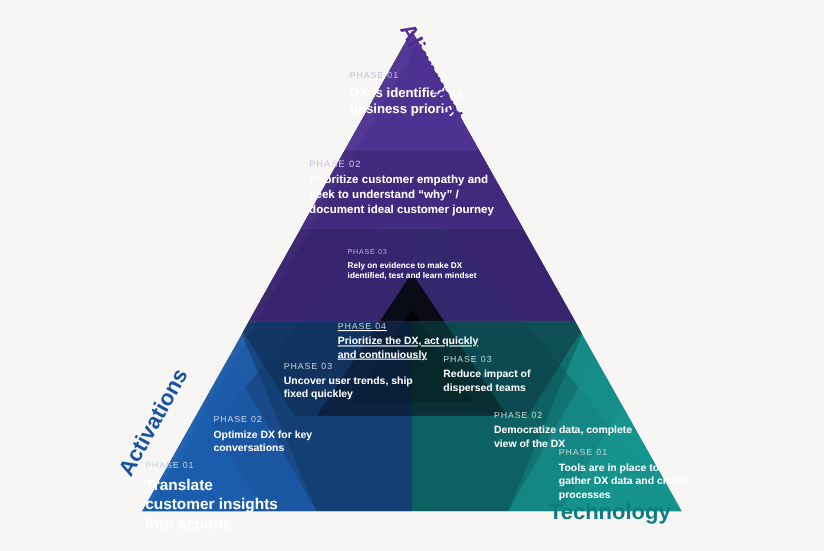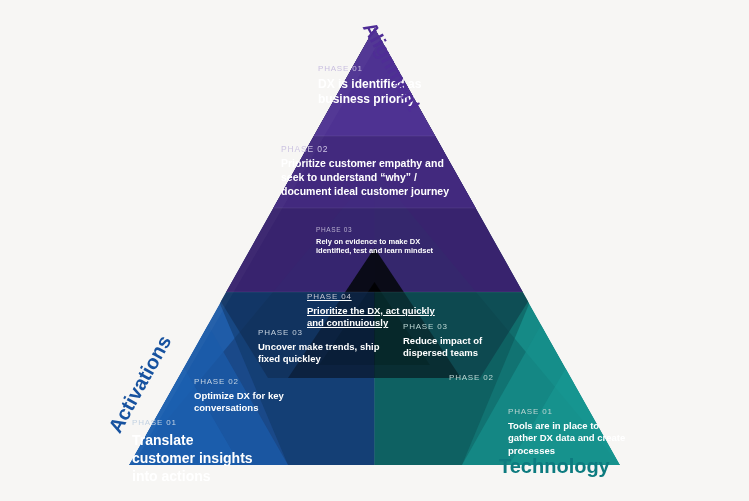--- a/index.html
+++ b/index.html
@@ -157,40 +157,41 @@
     <span class="bd">Rely on evidence to make DX identified, test and learn mindset</span>
   </div>
 
   <div class="lbl" id="lbl-a4">
     <span class="ph">PHASE 04</span>
     <span class="bd">Prioritize the DX, act quickly and continuiously</span>
   </div>
 
   <div class="lbl" id="lbl-v3">
     <span class="ph">PHASE 03</span>
-    <span class="bd">Uncover make trends, ship fixed quickley</span>
+    <span class="bd">Uncover user trends, ship fixed quickley</span>
   </div>
 
   <div class="lbl" id="lbl-v2">
     <span class="ph">PHASE 02</span>
     <span class="bd">Optimize DX for key conversations</span>
   </div>
 
   <div class="lbl" id="lbl-v1">
     <span class="ph">PHASE 01</span>
     <span class="bd">Translate customer insights into actions</span>
   </div>
 
   <div class="lbl" id="lbl-t3">
     <span class="ph">PHASE 03</span>
     <span class="bd">Reduce impact of dispersed teams</span>
   </div>
 
   <div class="lbl" id="lbl-t2">
     <span class="ph">PHASE 02</span>
+    <span class="bd">Democratize data, complete view of the DX</span>
   </div>
 
   <div class="lbl" id="lbl-t1">
     <span class="ph">PHASE 01</span>
     <span class="bd">Tools are in place to gather DX data and create processes</span>
   </div>
 
   <div class="axis" id="axis-alignment" style="color: rgb(79, 45, 150);">Alignment</div>
 
   <div class="axis" id="axis-activations" style="color: rgb(23, 82, 159);">Activations</div>

